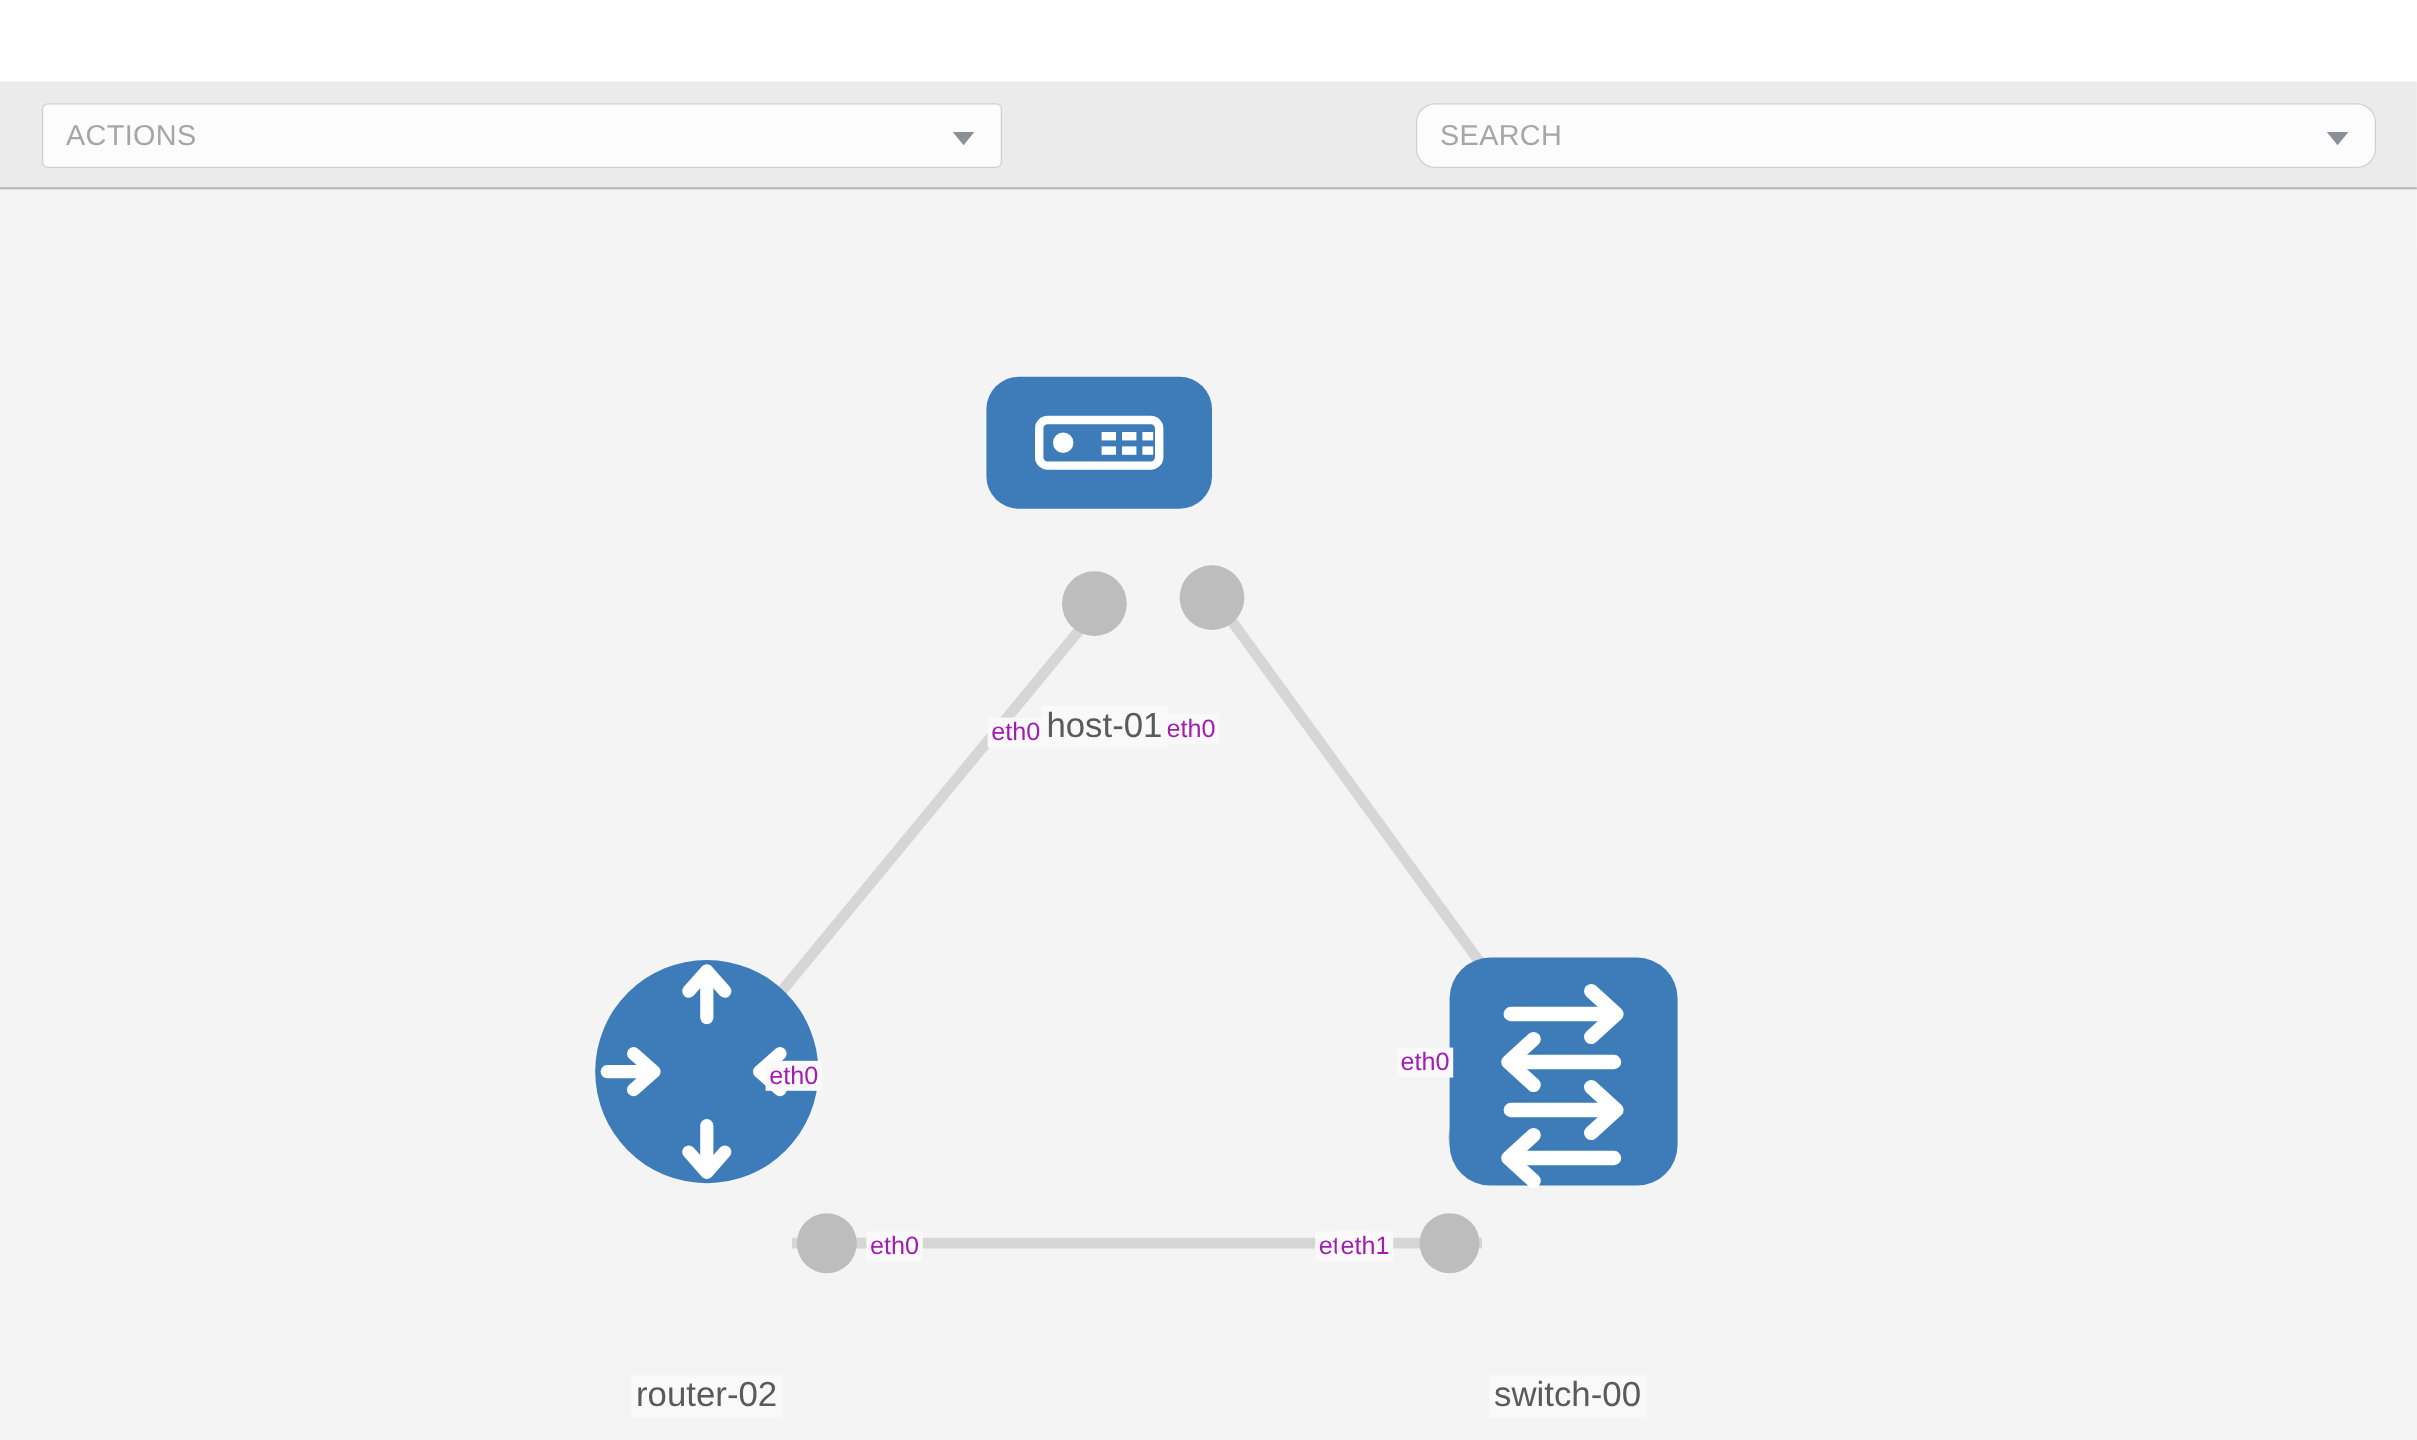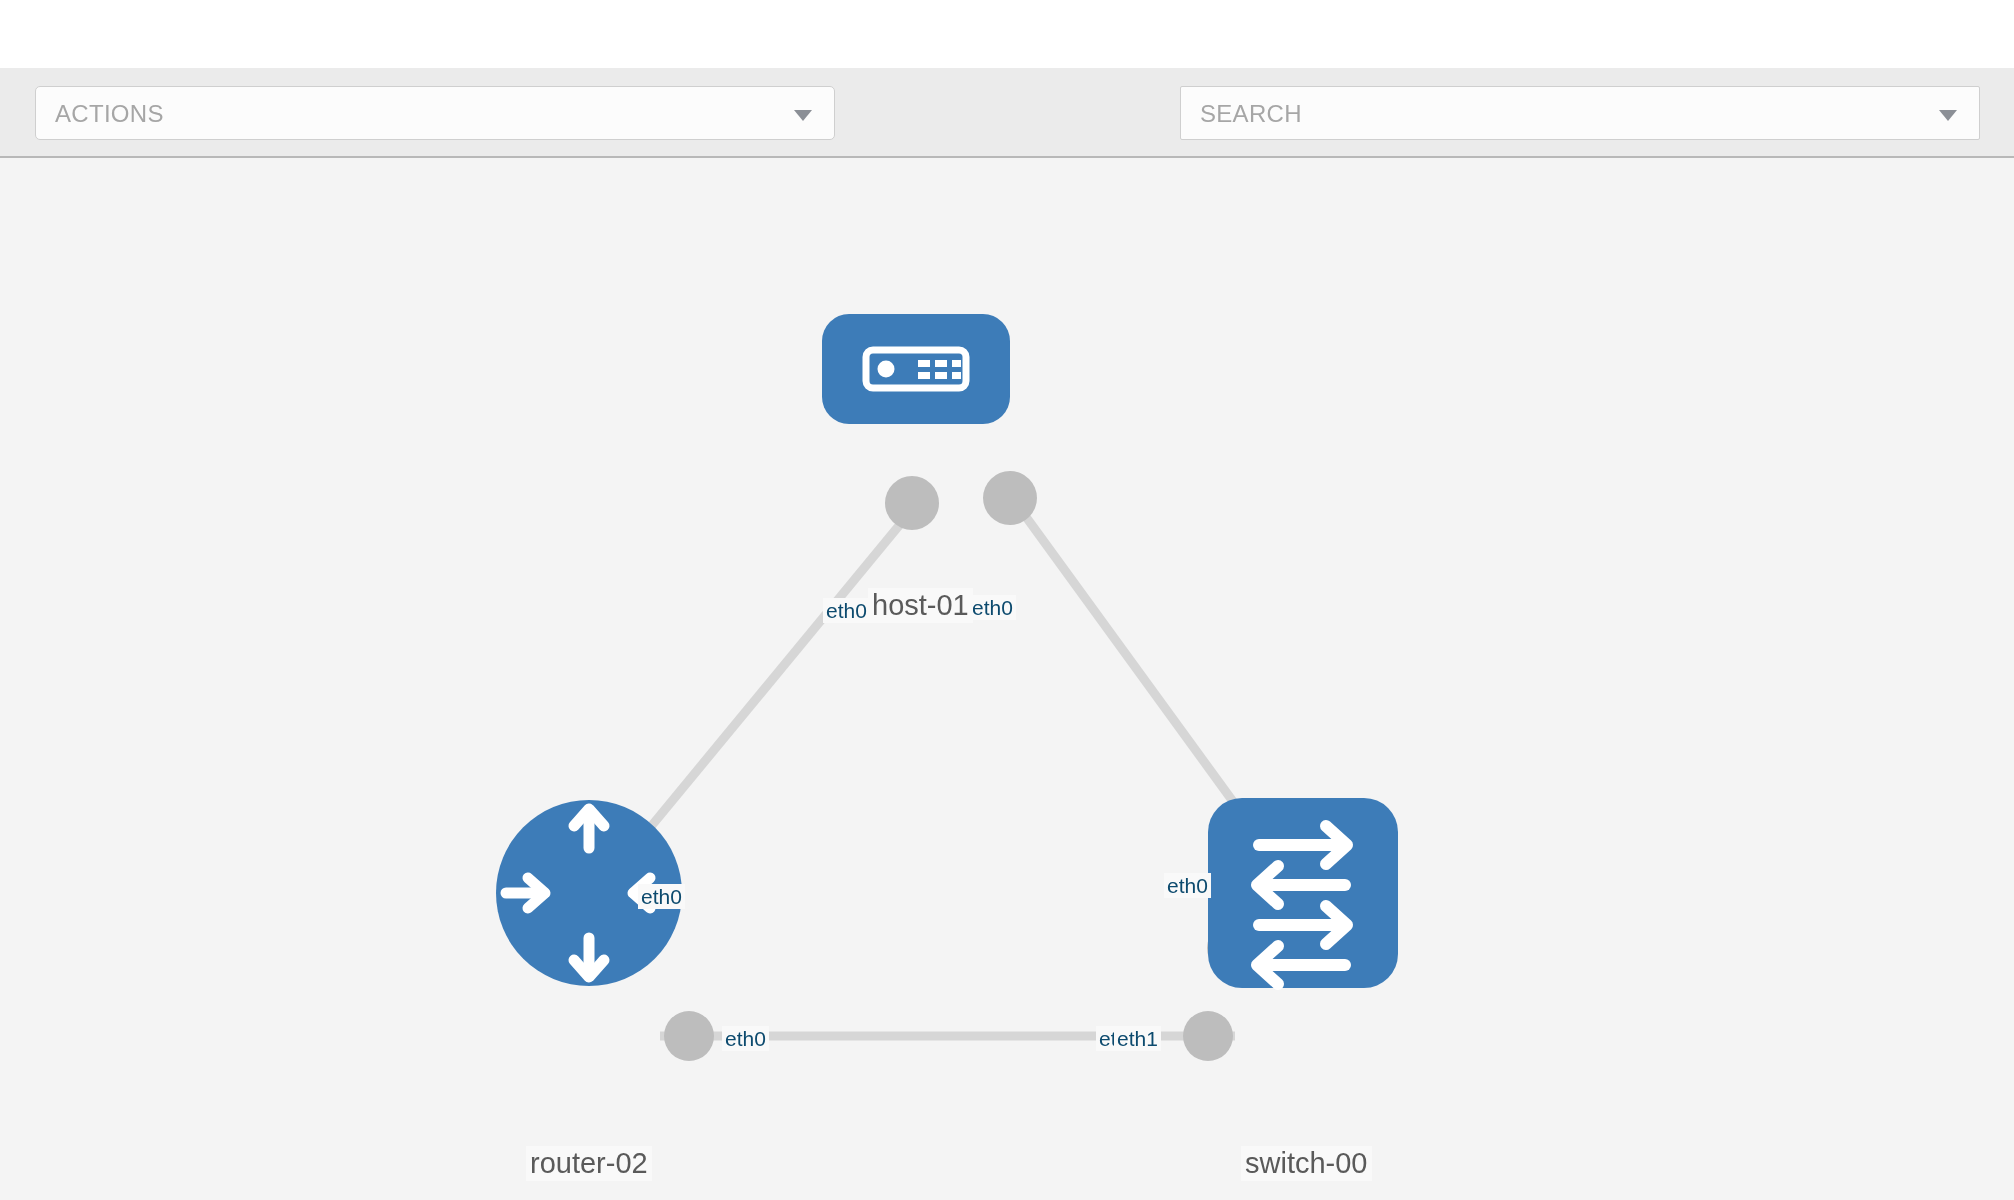--- a/index.html
+++ b/index.html
@@ -116,21 +116,21 @@
   .tool-icon.key    { left: 1100px; top: 91px; }
 
   .search-box {
     position: absolute;
     left: 1180px;
     top: 18px;
     width: 800px;
     height: 54px;
     background: #fcfcfc;
     border: 1px solid #cfcfcf;
-    border-radius: 2px;
+    border-radius: 16px;
     box-sizing: border-box;
     cursor: text;
   }
   .search-box .lbl {
     position: absolute;
     left: 19px;
     top: 13px;
     font-size: 24px;
     color: #a6a6a6;
     letter-spacing: 0.3px;
@@ -154,21 +154,21 @@
 
   
   .nlabel {
     position: absolute;
     background: #f9f9f9;
     color: #5a5a5a;
     white-space: nowrap;
     line-height: 1;
   }
   .nlabel.big  { font-size: 29px; padding: 3px 4px; }
-  .nlabel.port { font-size: 21px; padding: 2px 3px; color: #0c4a6e; }
+  .nlabel.port { font-size: 21px; padding: 2px 3px; color: #a21caf; }
 </style>
 </head>
 <body>
 
 <div class="app">
 
 
   <div class="toolbar">
 
     <div class="actions-select">

